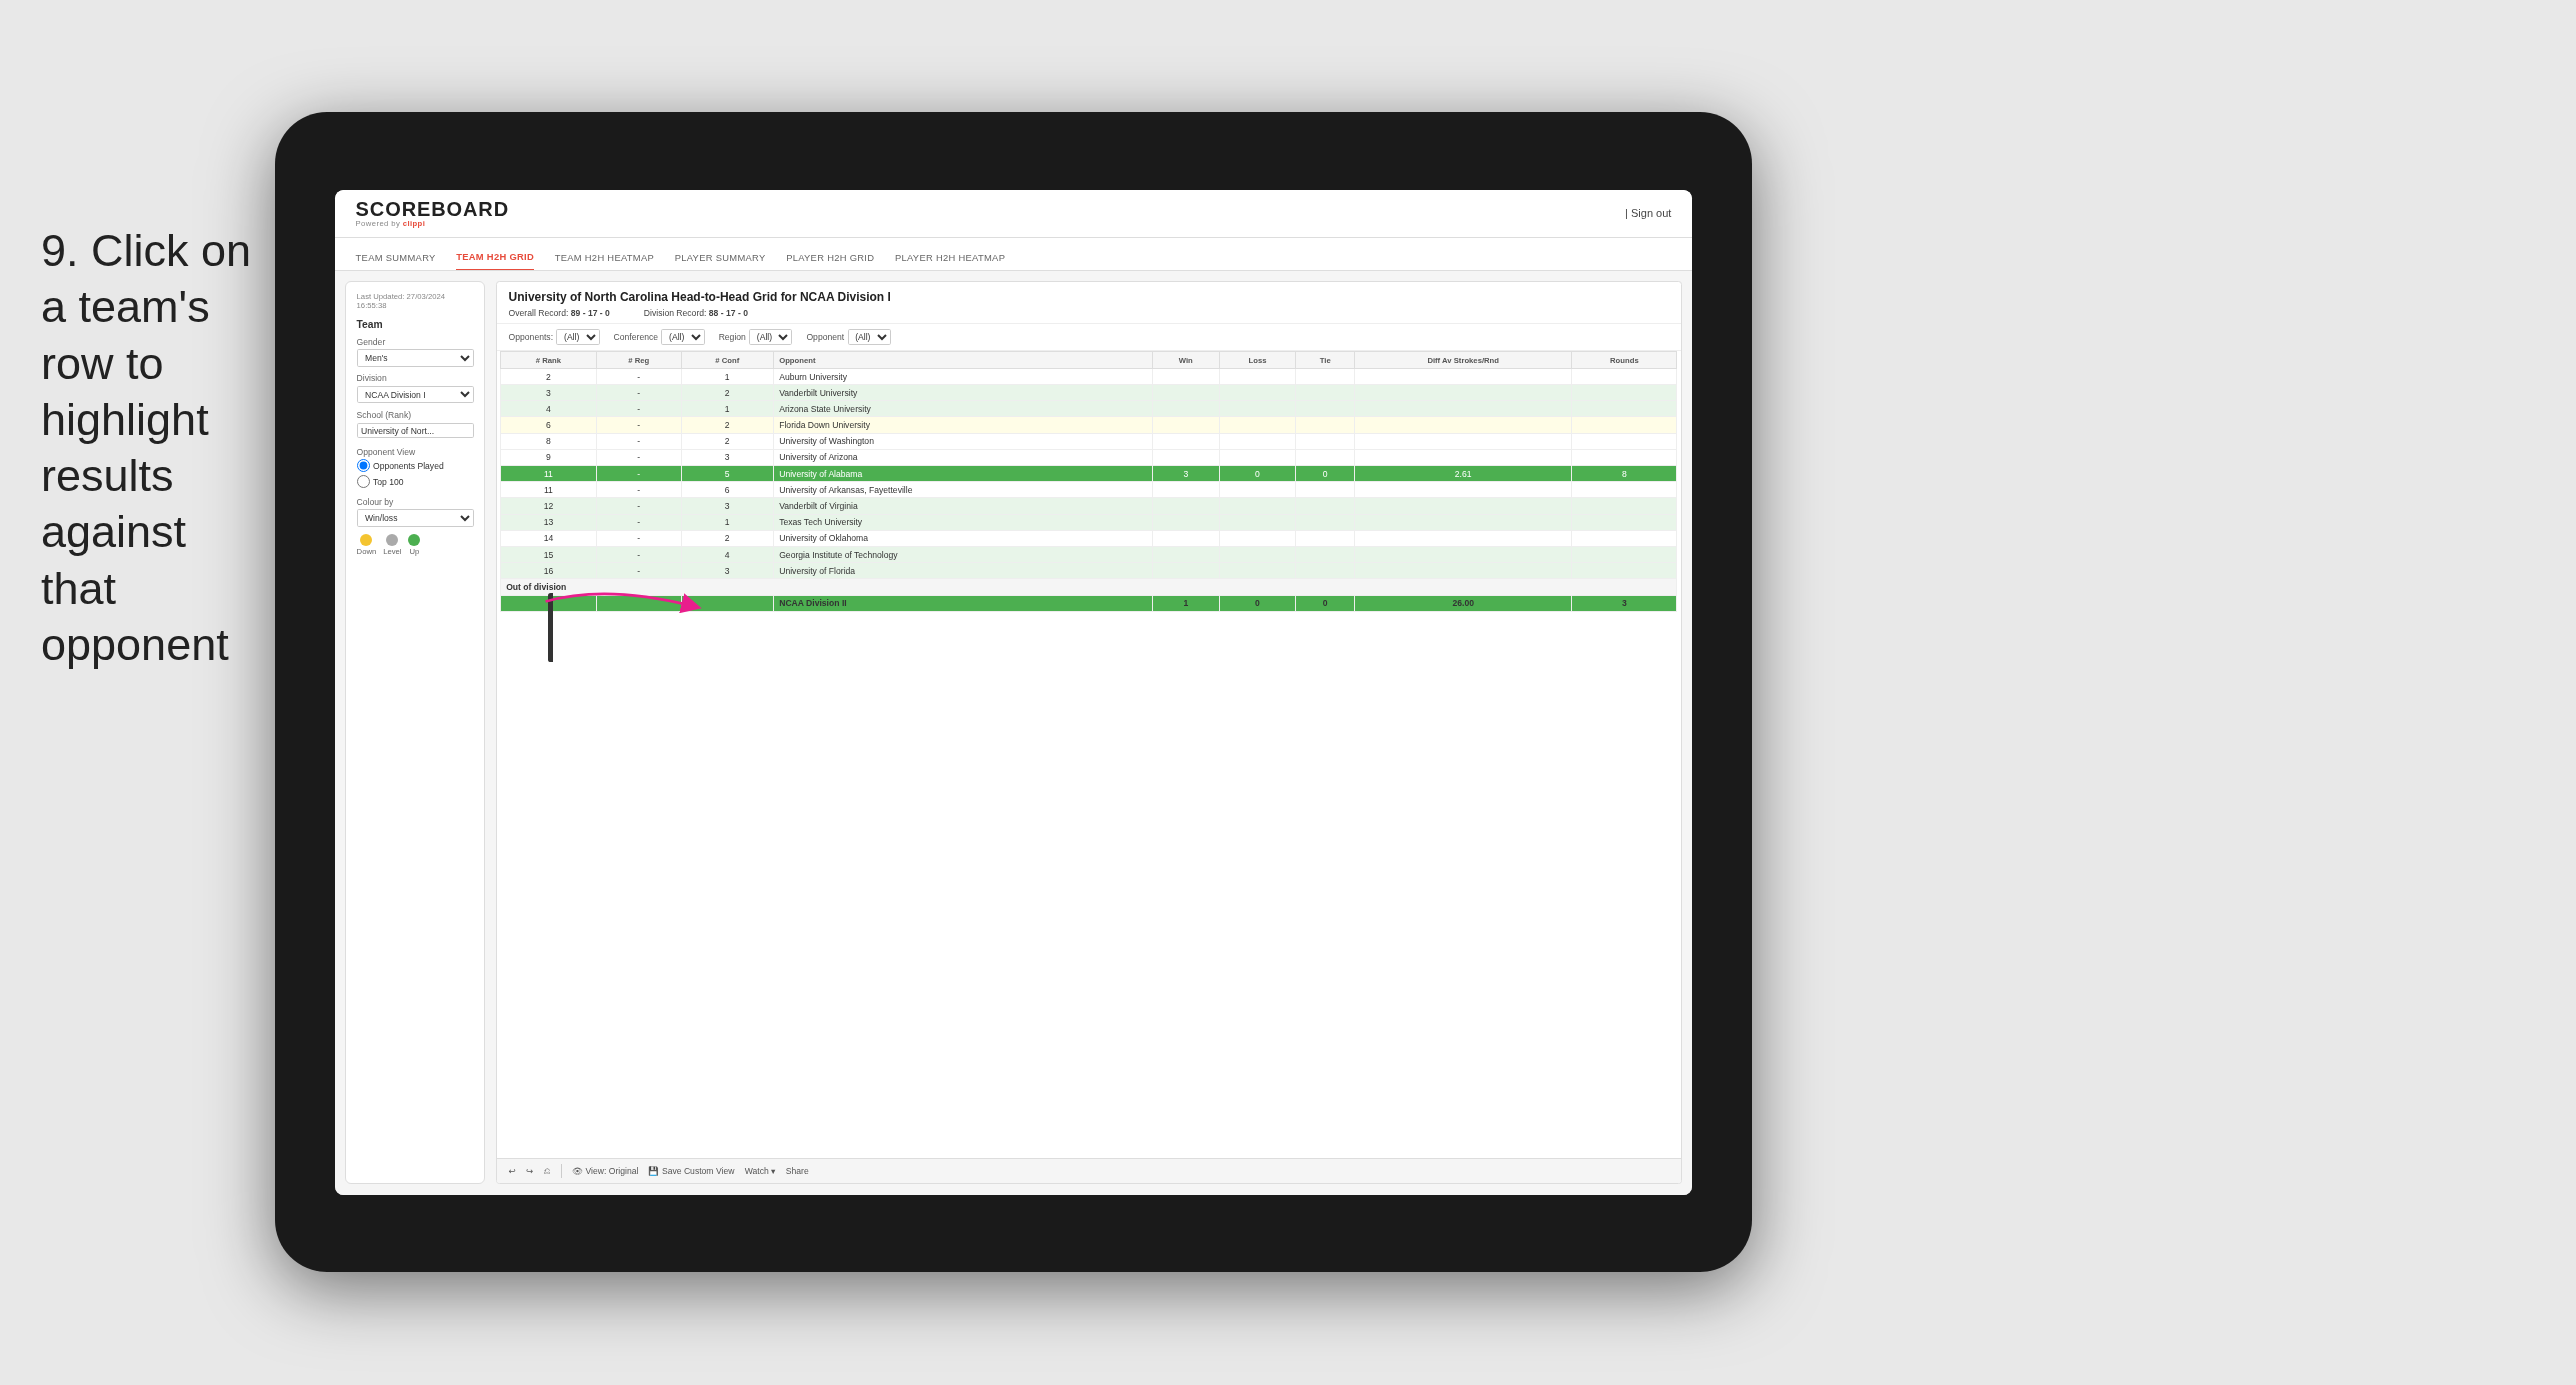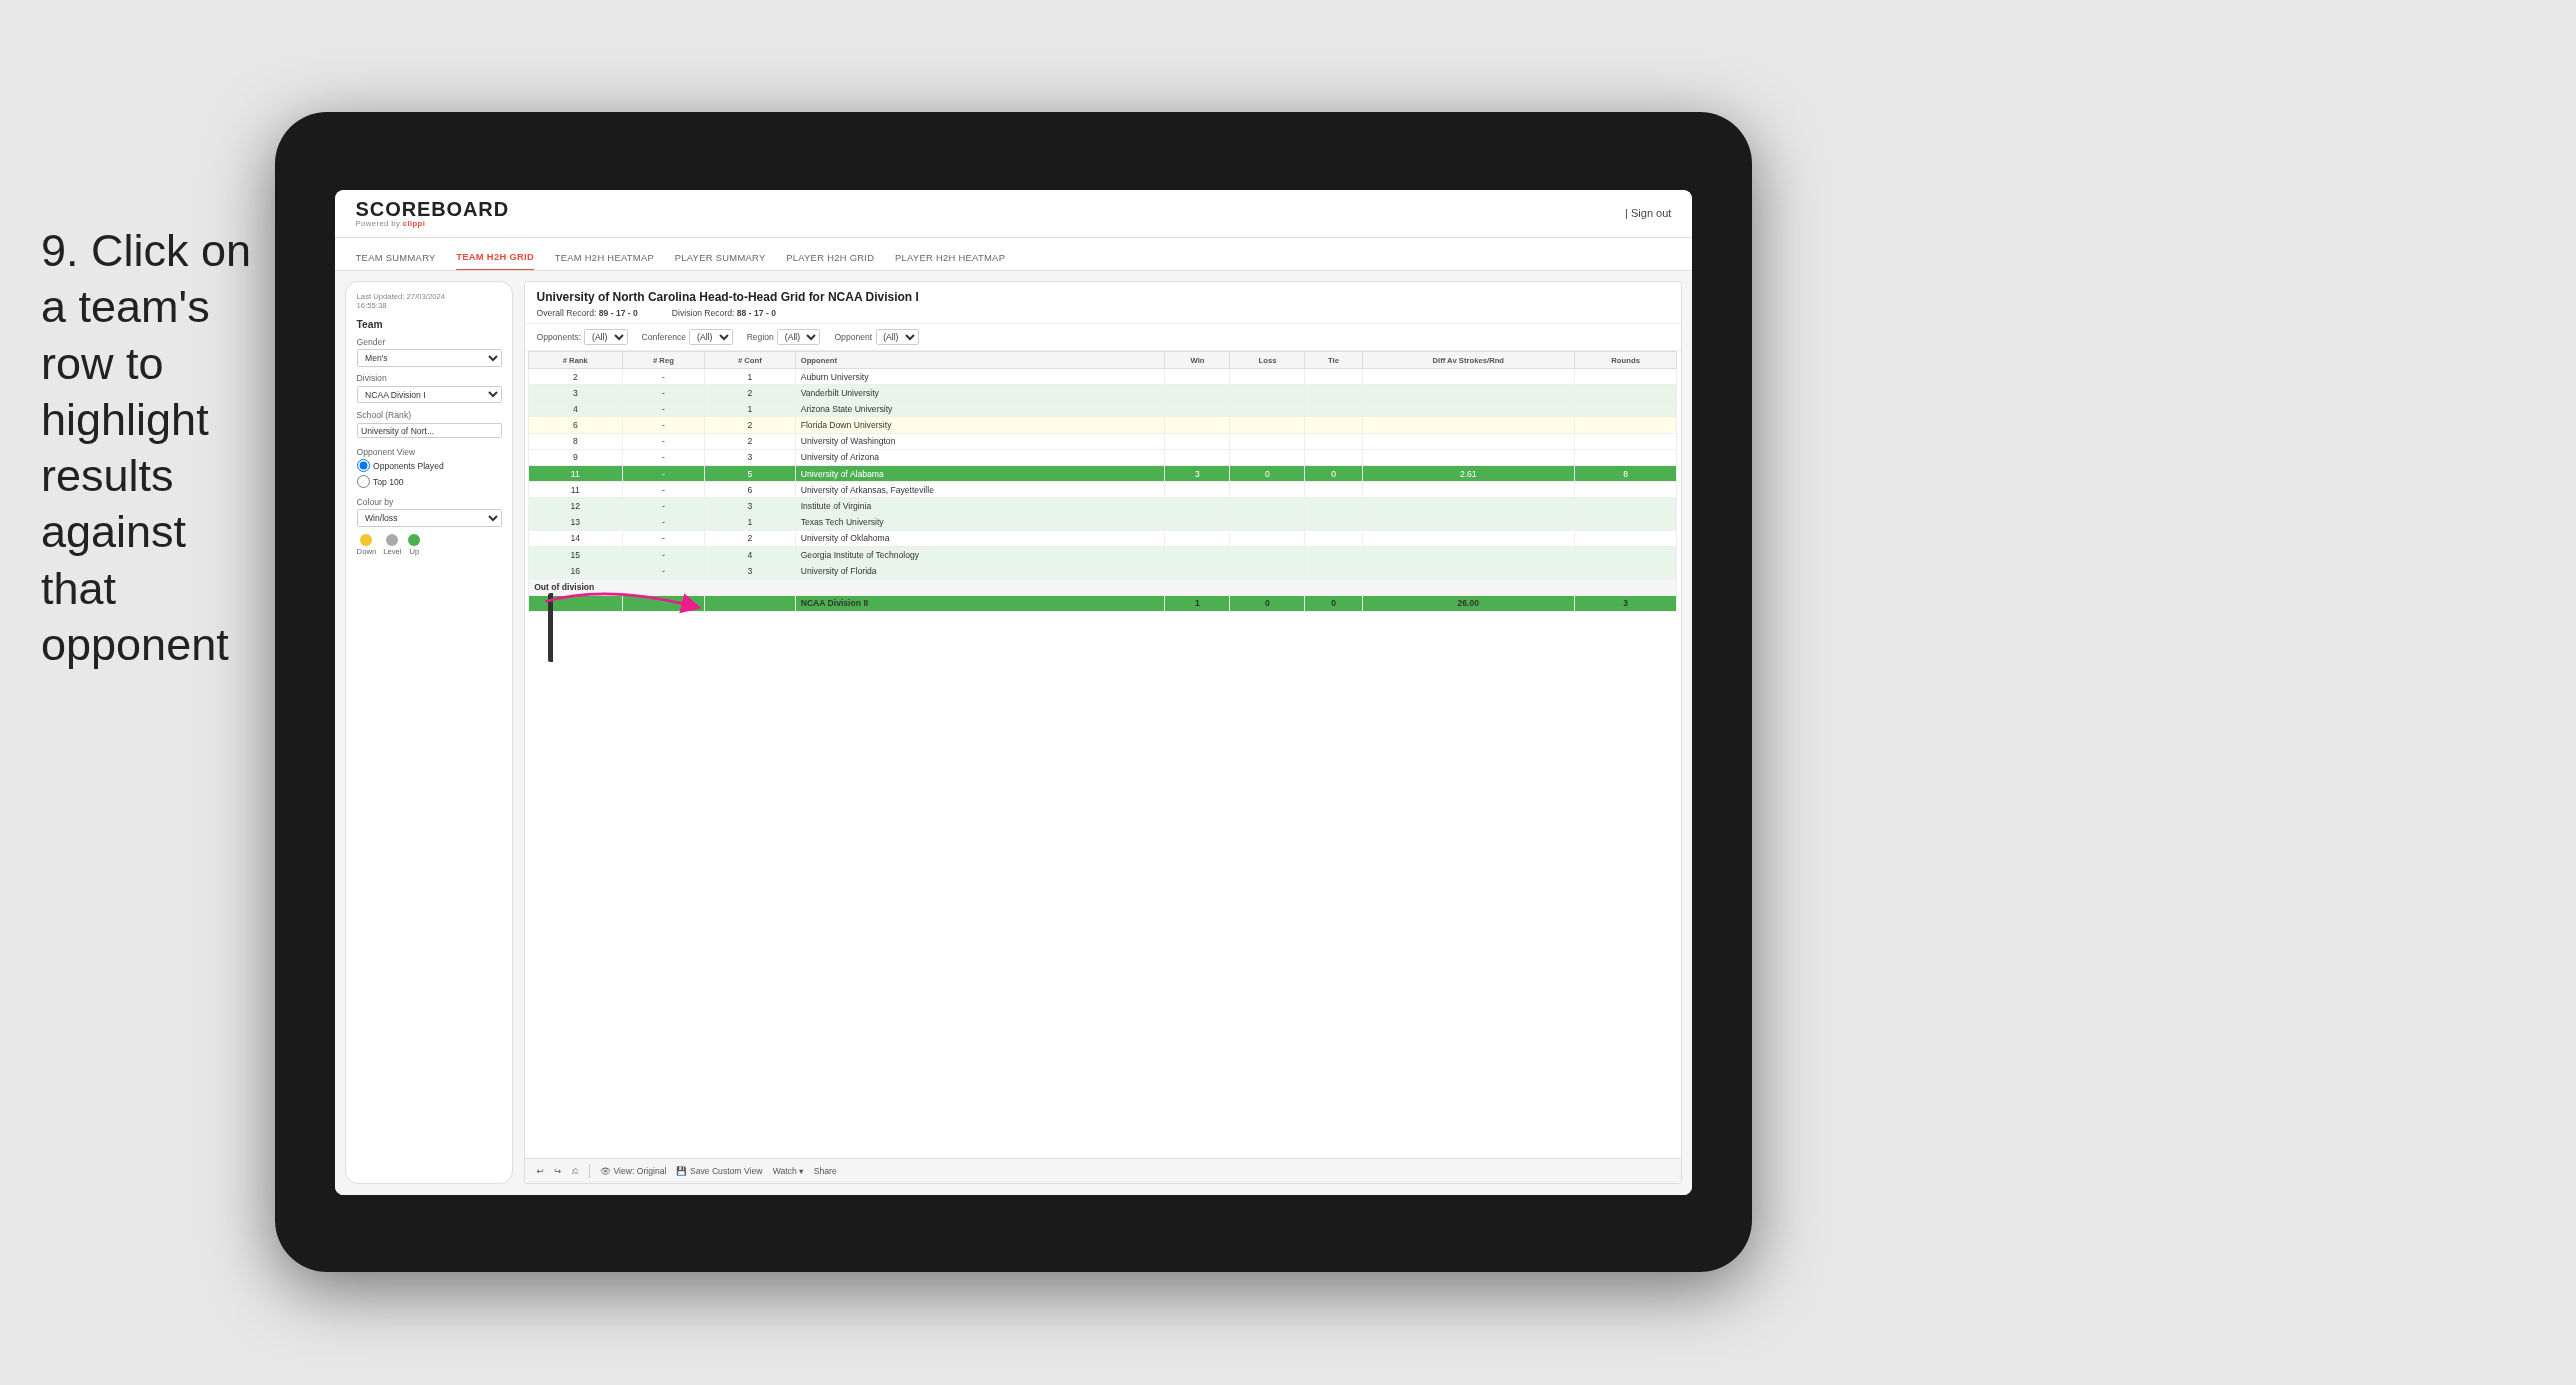--- a/index.html
+++ b/index.html
@@ -142,24 +142,24 @@
       display: flex;
       flex: 1;
       background: #f5f5f5;
       padding: 10.3px;
       gap: 10.3px;
       overflow: hidden;
     }
 
     
     .sidebar {
-      width: 168px;
+      width: 140px;
       background: #fff;
       border: 0.9px solid #ddd;
-      border-radius: 13px;
+      border-radius: 6px;
       padding: 10.3px;
       font-size: 9.4px;
       flex-shrink: 0;
     }
 
     .sidebar-last-updated {
       font-size: 7.7px;
       color: #888;
       margin-bottom: 8.6px;
     }
@@ -652,21 +652,21 @@
                   <td></td>
                   <td></td>
                   <td></td>
                   <td></td>
                   <td></td>
                 </tr>
                 <tr class="row-light-green">
                   <td>12</td>
                   <td>-</td>
                   <td>3</td>
-                  <td class="left-align">Institute of Virginia</td>
+                  <td class="left-align">Vanderbilt of Virginia</td>
                   <td></td>
                   <td></td>
                   <td></td>
                   <td></td>
                   <td></td>
                 </tr>
                 <tr class="row-light-green">
                   <td>13</td>
                   <td>-</td>
                   <td>1</td>

